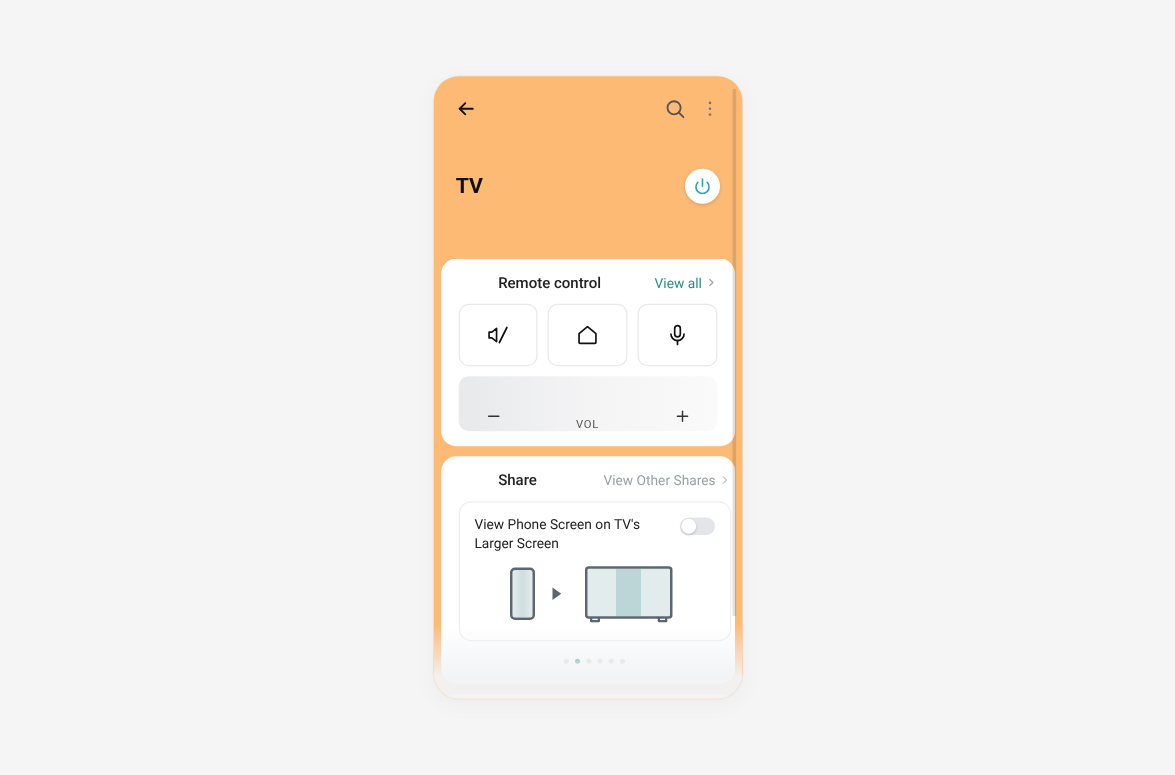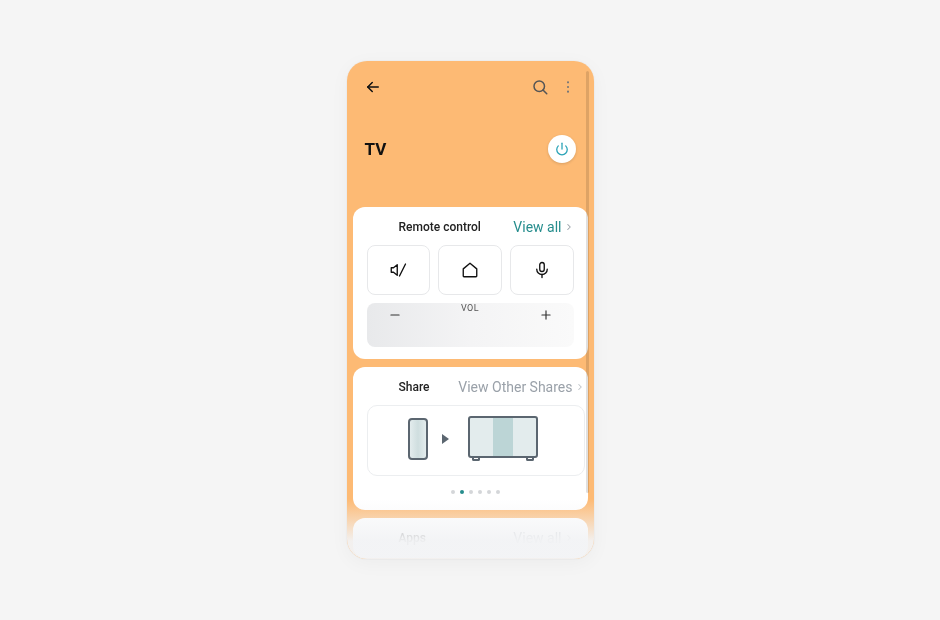--- a/index.html
+++ b/index.html
@@ -101,21 +101,21 @@
       justify-content: space-between;
       margin-bottom: 10px;
       margin-left: 32px;
     }
     .card-title {
       font-size: 12px;
       color: #222;
       font-weight: 500;
     }
     .view-link {
-      font-size: 14px;
+      font-size: 11px;
       color: #268d8d;
       display: flex;
       align-items: center;
       gap: 2px;
       cursor: pointer;
       background: none;
       border: none;
     }
     .view-link.muted {
       color: #9aa1a9;
@@ -137,21 +137,21 @@
       display: flex;
       align-items: center;
       justify-content: center;
       cursor: pointer;
     }
     .vol-bar {
       height: 44px;
       border-radius: 8px;
       background: linear-gradient(90deg, #e8e9eb 0%, #f4f4f5 50%, #fafafa 100%);
       display: flex;
-      align-items: flex-start;
+      align-items: flex-end;
       justify-content: space-between;
       padding: 0 16px;
     }
     .vol-label {
       font-size: 9px;
       letter-spacing: 0.5px;
       color: #555;
     }
     .vol-btn {
       background: none;
@@ -376,20 +376,24 @@
       <div class="card-header">
         <div class="card-title">Share</div>
         <button class="view-link muted">
           <span>View Other Shares</span>
           <svg class="chev" width="10" height="10" viewBox="0 0 24 24" fill="none" stroke="#c0c4c9" stroke-width="2.5" stroke-linecap="round" stroke-linejoin="round">
               <polyline points="9 18 15 12 9 6"></polyline>
             </svg>
         </button>
       </div>
       <div class="share-body">
+        <div class="share-row">
+          <div class="share-text">View Phone Screen on TV's Larger Screen</div>
+          <button class="toggle"></button>
+        </div>
         <div class="illustration">
           <div class="phone-illus"></div>
           <div class="play-tri"></div>
           <div class="tv-stand">
             <div class="tv-illus"></div>
             <div class="tv-legs">
               <div class="tv-leg"></div>
               <div class="tv-leg"></div>
             </div>
           </div>

